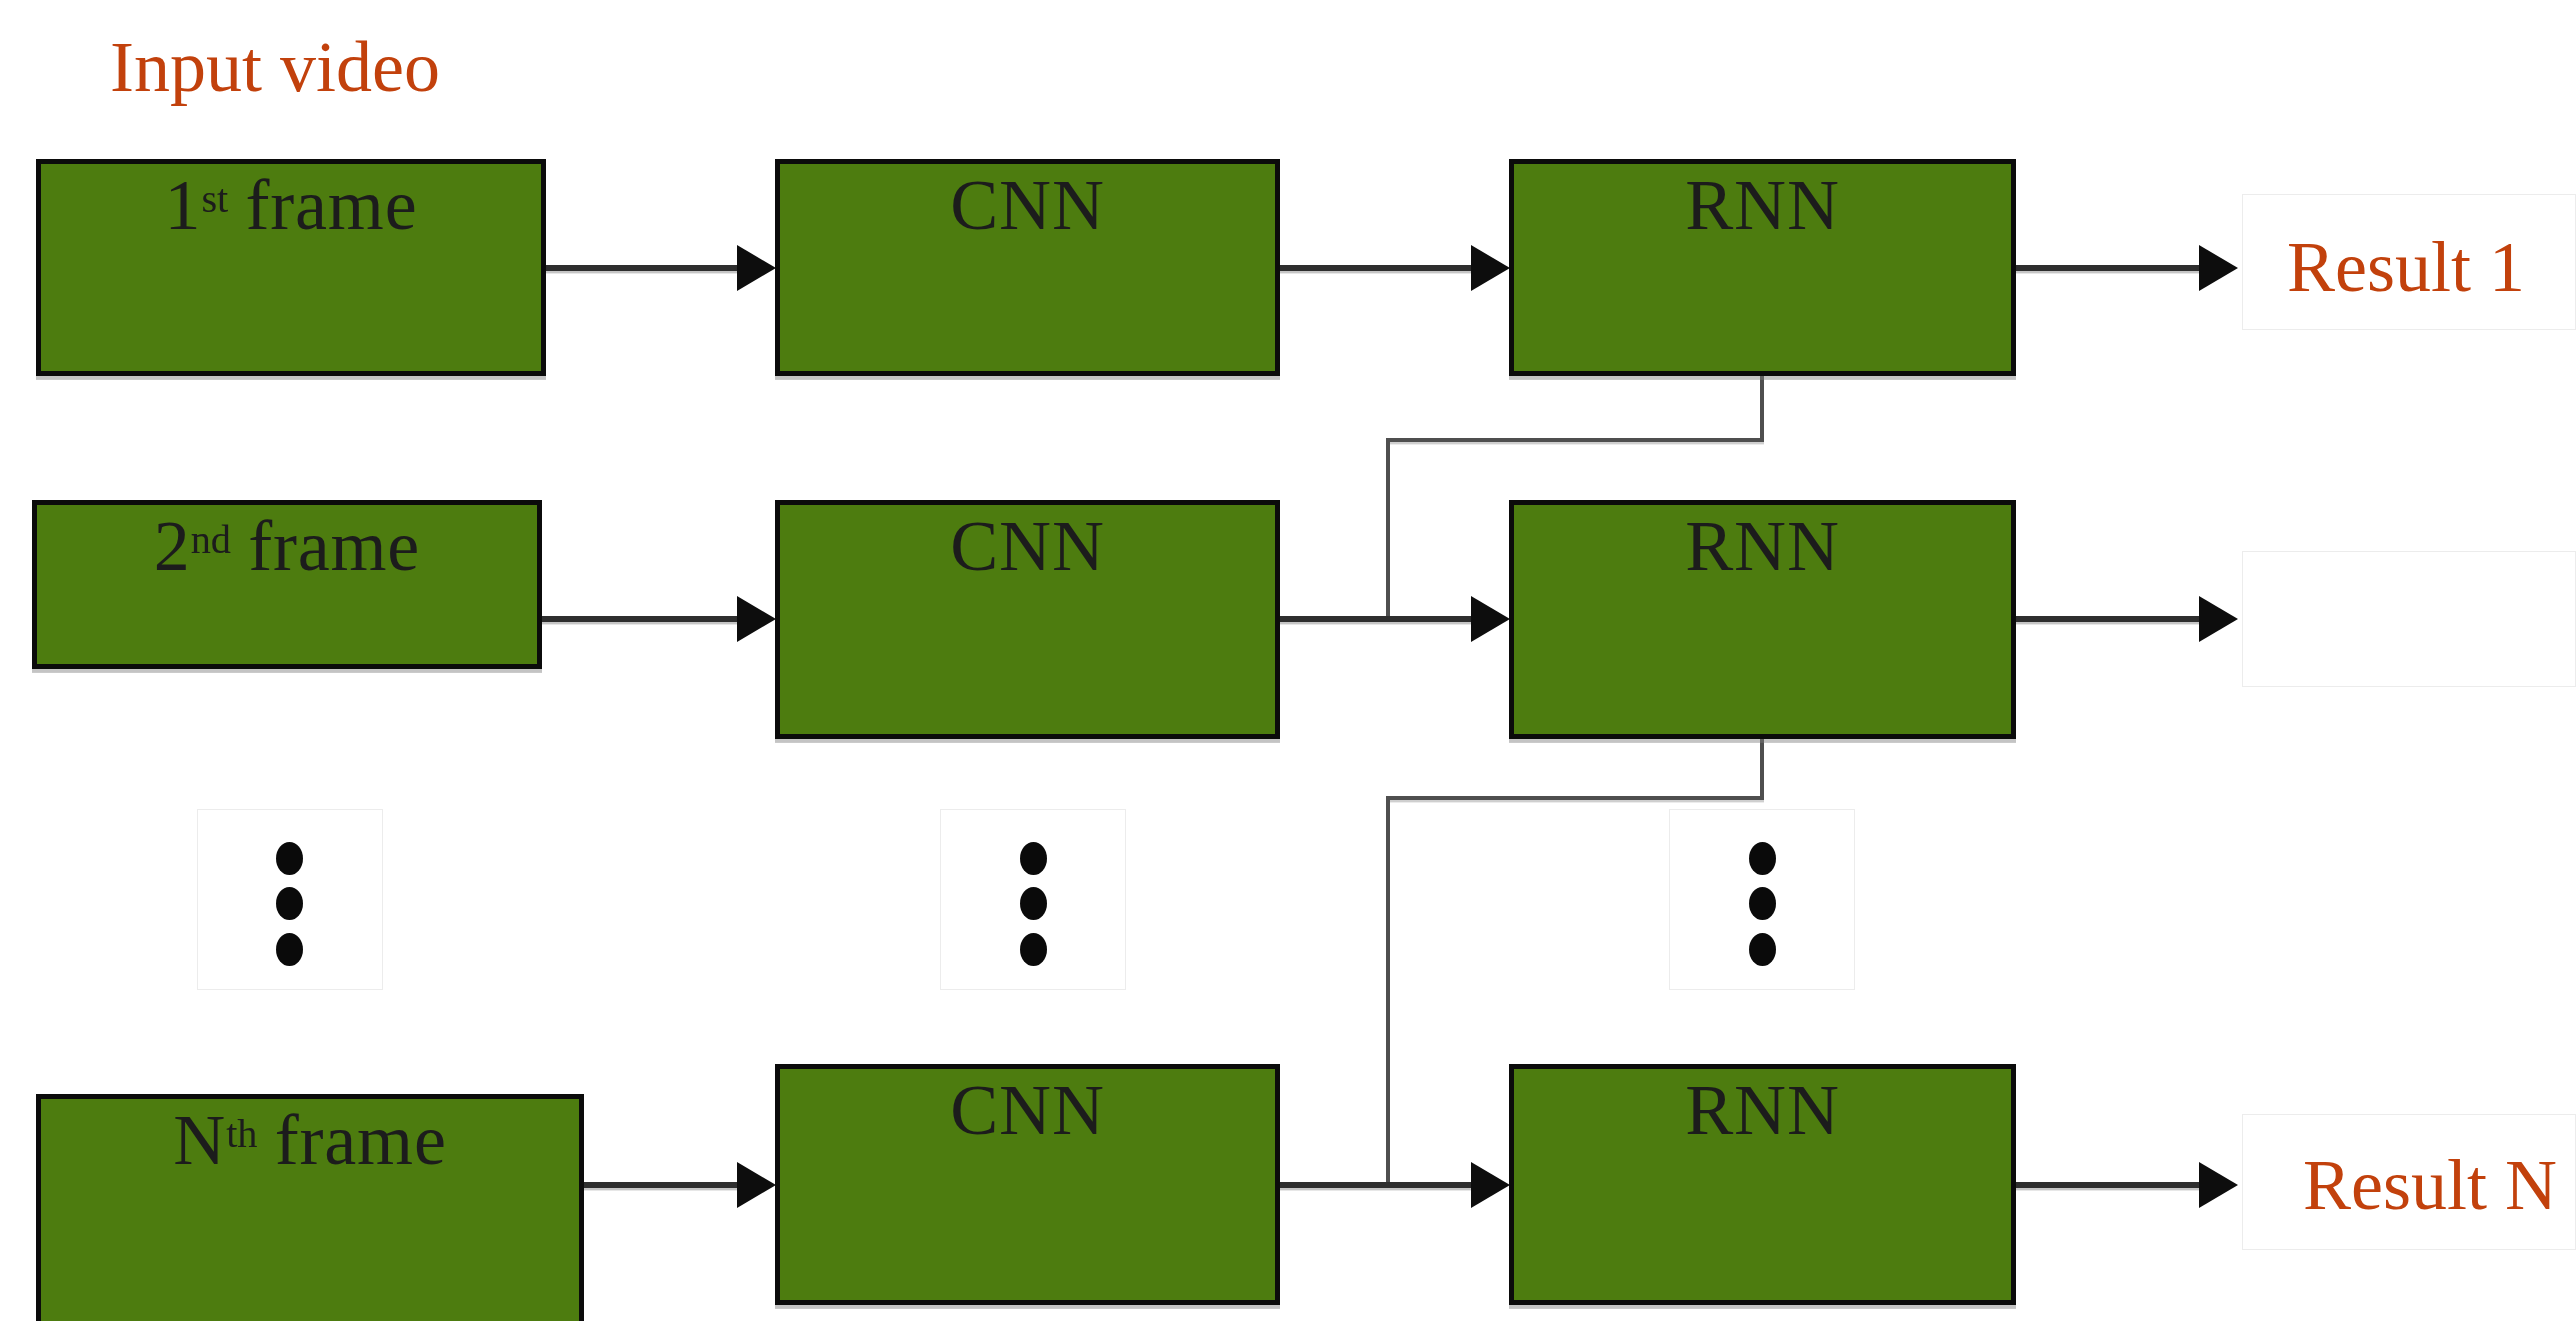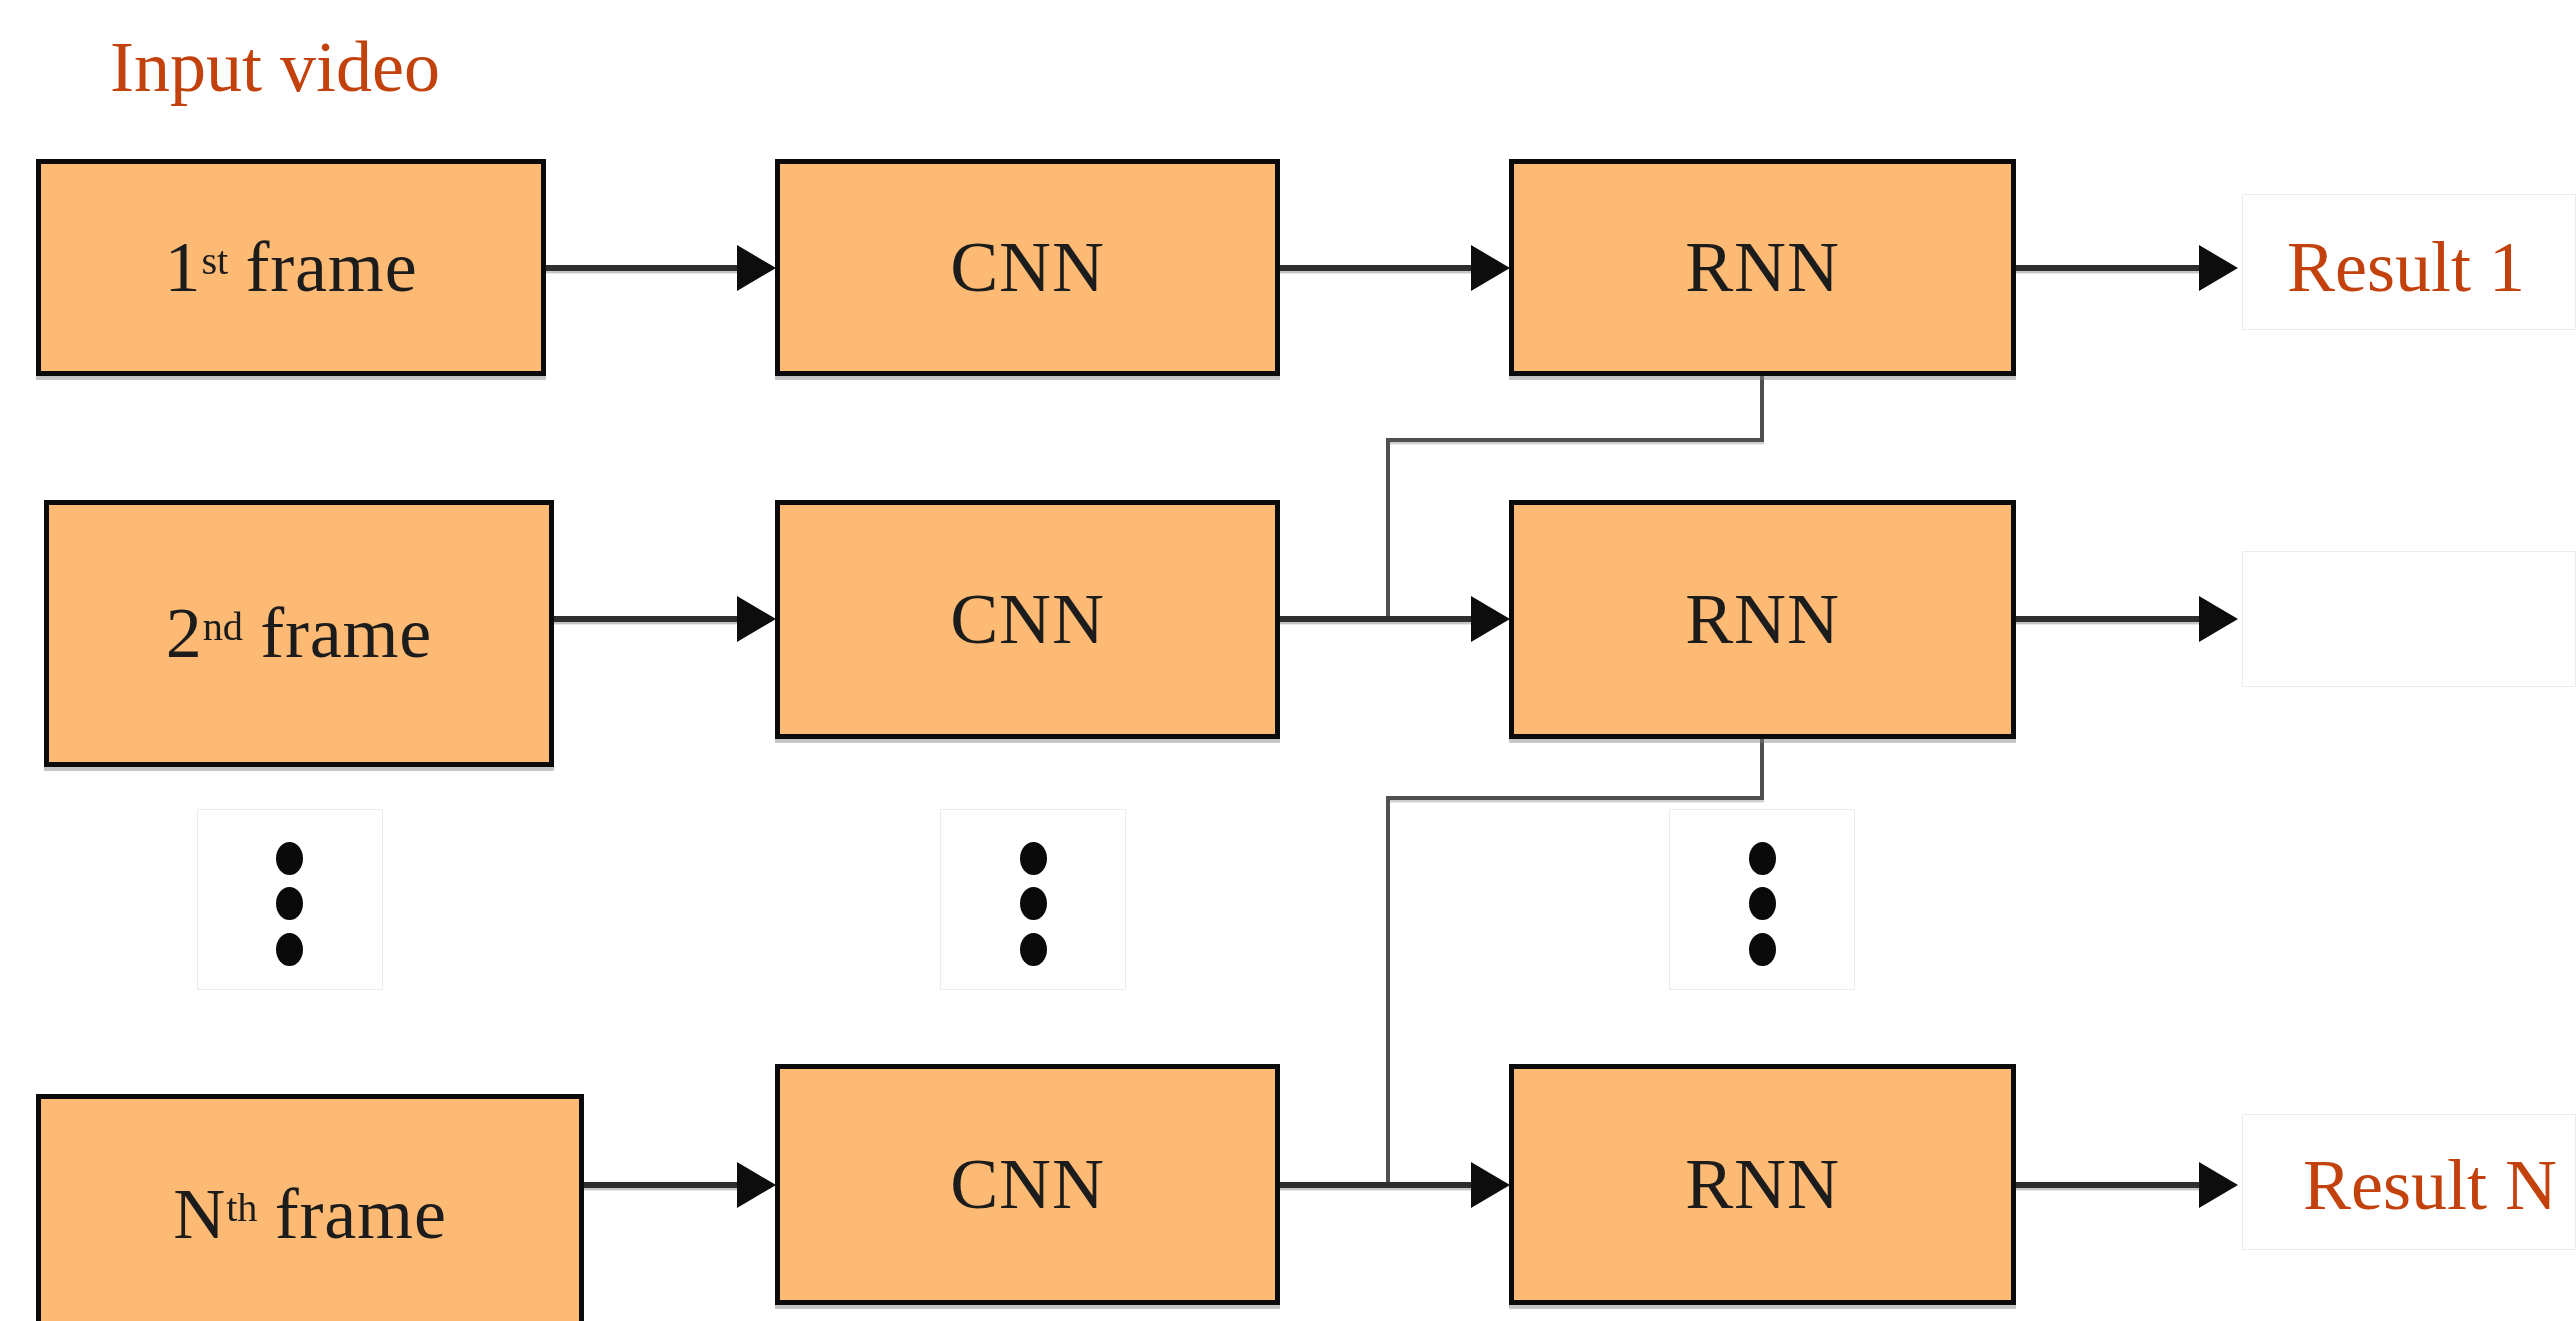--- a/index.html
+++ b/index.html
@@ -21,25 +21,24 @@
     line-height: 1.25;
     color: #c2410c;
     white-space: nowrap;
     text-align: center;
   }
 
   
   .box {
     position: absolute;
     box-sizing: border-box;
-    background: #fdba74;
+    background: #4d7c0f;
     border: 5.5px solid #0b0b0b;
     box-shadow: 0 3.9px 0 rgba(125,125,125,0.45);
     display: flex;
-    align-items: center;
     justify-content: center;
   }
   .boxlabel {
     font-size: 72px;
     color: #1c1c1c;
     white-space: nowrap;
     letter-spacing: 0.8px;
   }
   .boxlabel sup {
     font-size: 0.56em;
@@ -141,21 +140,21 @@
     <div class="boxlabel"><span>1</span><sup>st</sup><span class="wordgap">frame</span></div>
   </div>
   <div class="box" style="left:775px;  top:159px; width:505px; height:217px;">
     <div class="boxlabel">CNN</div>
   </div>
   <div class="box" style="left:1509px; top:159px; width:507px; height:217px;">
     <div class="boxlabel">RNN</div>
   </div>
   <div class="result" style="top:220px;">Result 1</div>
 
-  <div class="box" style="left:44px;   top:500px; width:510px; height:267px;">
+  <div class="box" style="left:32px;   top:500px; width:510px; height:169px;">
     <div class="boxlabel"><span>2</span><sup>nd</sup><span class="wordgap">frame</span></div>
   </div>
   <div class="box" style="left:775px;  top:500px; width:505px; height:239px;">
     <div class="boxlabel">CNN</div>
   </div>
   <div class="box" style="left:1509px; top:500px; width:507px; height:239px;">
     <div class="boxlabel">RNN</div>
   </div>
 
   <div class="card" style="left:197px;  top:809px; width:186px; height:181px;"></div>

